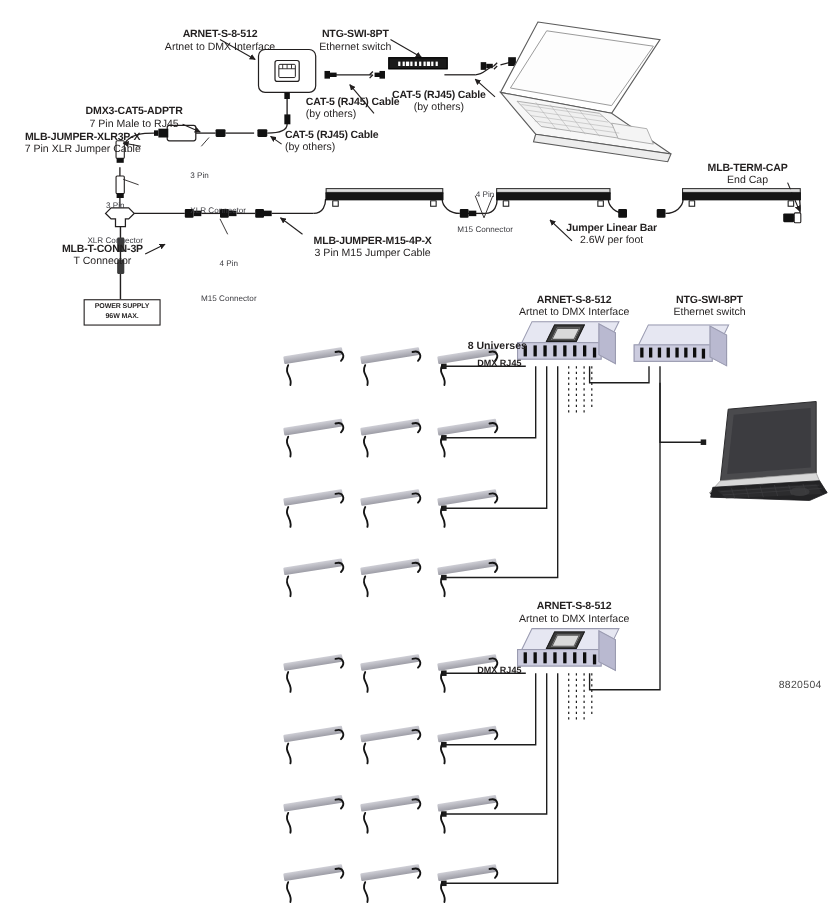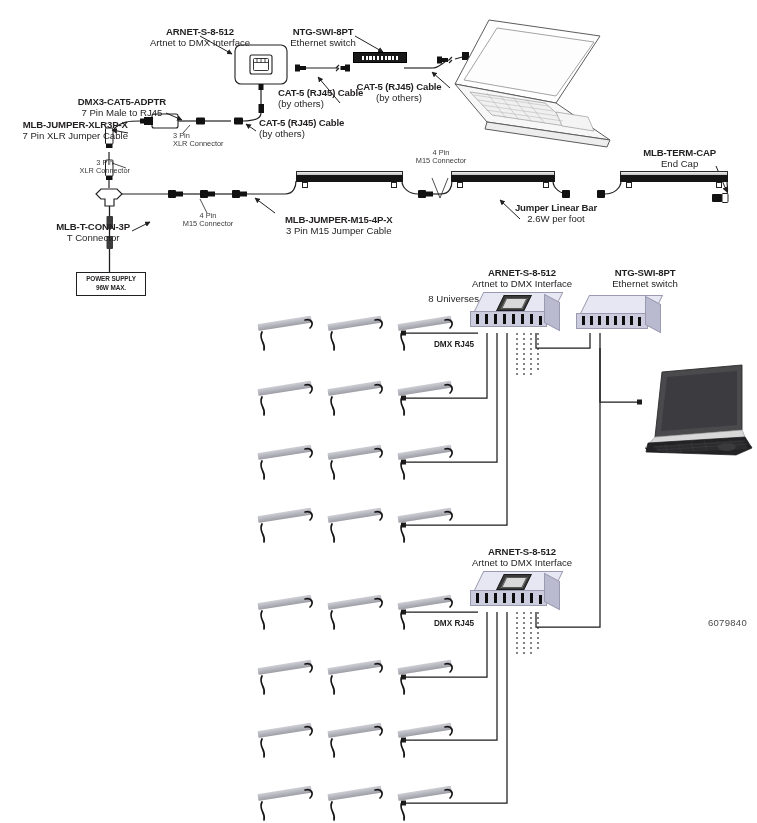--- a/index.html
+++ b/index.html
@@ -6,22 +6,22 @@
   html,body{margin:0;padding:0;background:#ffffff;}
   body{width:757px;height:823px;position:relative;overflow:hidden;
        font-family:"Liberation Sans","DejaVu Sans",sans-serif;color:#221f1f;}
   #stage{position:absolute;left:0;top:0;width:757px;height:636px;}
 
   .lbl{position:absolute;white-space:nowrap;line-height:1.14;}
   .lbl.ctr{text-align:center;transform:translateX(-50%);}
   .lbl.rt{text-align:center;transform:translateX(-100%);}
   .t-bold{font-weight:bold;font-size:9.6px;letter-spacing:-0.15px;}
   .t-reg{font-weight:normal;font-size:9.6px;}
-  .t-sm{font-weight:normal;font-size:7.4px;color:#3a3a3f;}
-  .t-smb{font-weight:bold;font-size:8.2px;margin-top:14px;}
+  .t-sm{font-weight:normal;font-size:7.4px;color:#3a3a3f;margin-top:24px;}
+  .t-smb{font-weight:bold;font-size:8.2px;}
   .t-foot{font-size:9.5px;color:#4a4a4a;letter-spacing:.3px;}
 
   svg.layer{position:absolute;left:0;top:0;width:757px;height:823px;overflow:visible;}
 
   
   .psu{position:absolute;border:1.1px solid #221f1f;background:#fff;
        text-align:center;font-weight:bold;font-size:6.4px;line-height:1.35;
        padding:2px 0 2.5px;letter-spacing:-.1px;}
 
   
@@ -573,19 +573,19 @@
   </div>
   <div class="lbl ctr" style="left:645px;top:268px;">
     <div class="t-bold">NTG-SWI-8PT</div>
     <div class="t-reg">Ethernet switch</div>
   </div>
   <div class="lbl ctr" style="left:522px;top:547px;">
     <div class="t-bold">ARNET-S-8-512</div>
     <div class="t-reg">Artnet to DMX Interface</div>
   </div>
 
-  <div class="lbl rt t-reg" style="left:479px;top:294px;">8 Universes</div>
+  <div class="lbl rt t-reg" style="left:479px;top:310px;font-weight:bold;">8 Universes</div>
   <div class="lbl rt t-smb" style="left:474px;top:326px;">DMX RJ45</div>
   <div class="lbl rt t-smb" style="left:474px;top:605px;">DMX RJ45</div>
 
-  <div class="foot-code t-foot">6079840</div>
+  <div class="foot-code t-foot">8820504</div>
 
 </div>
 
 </body></html>

